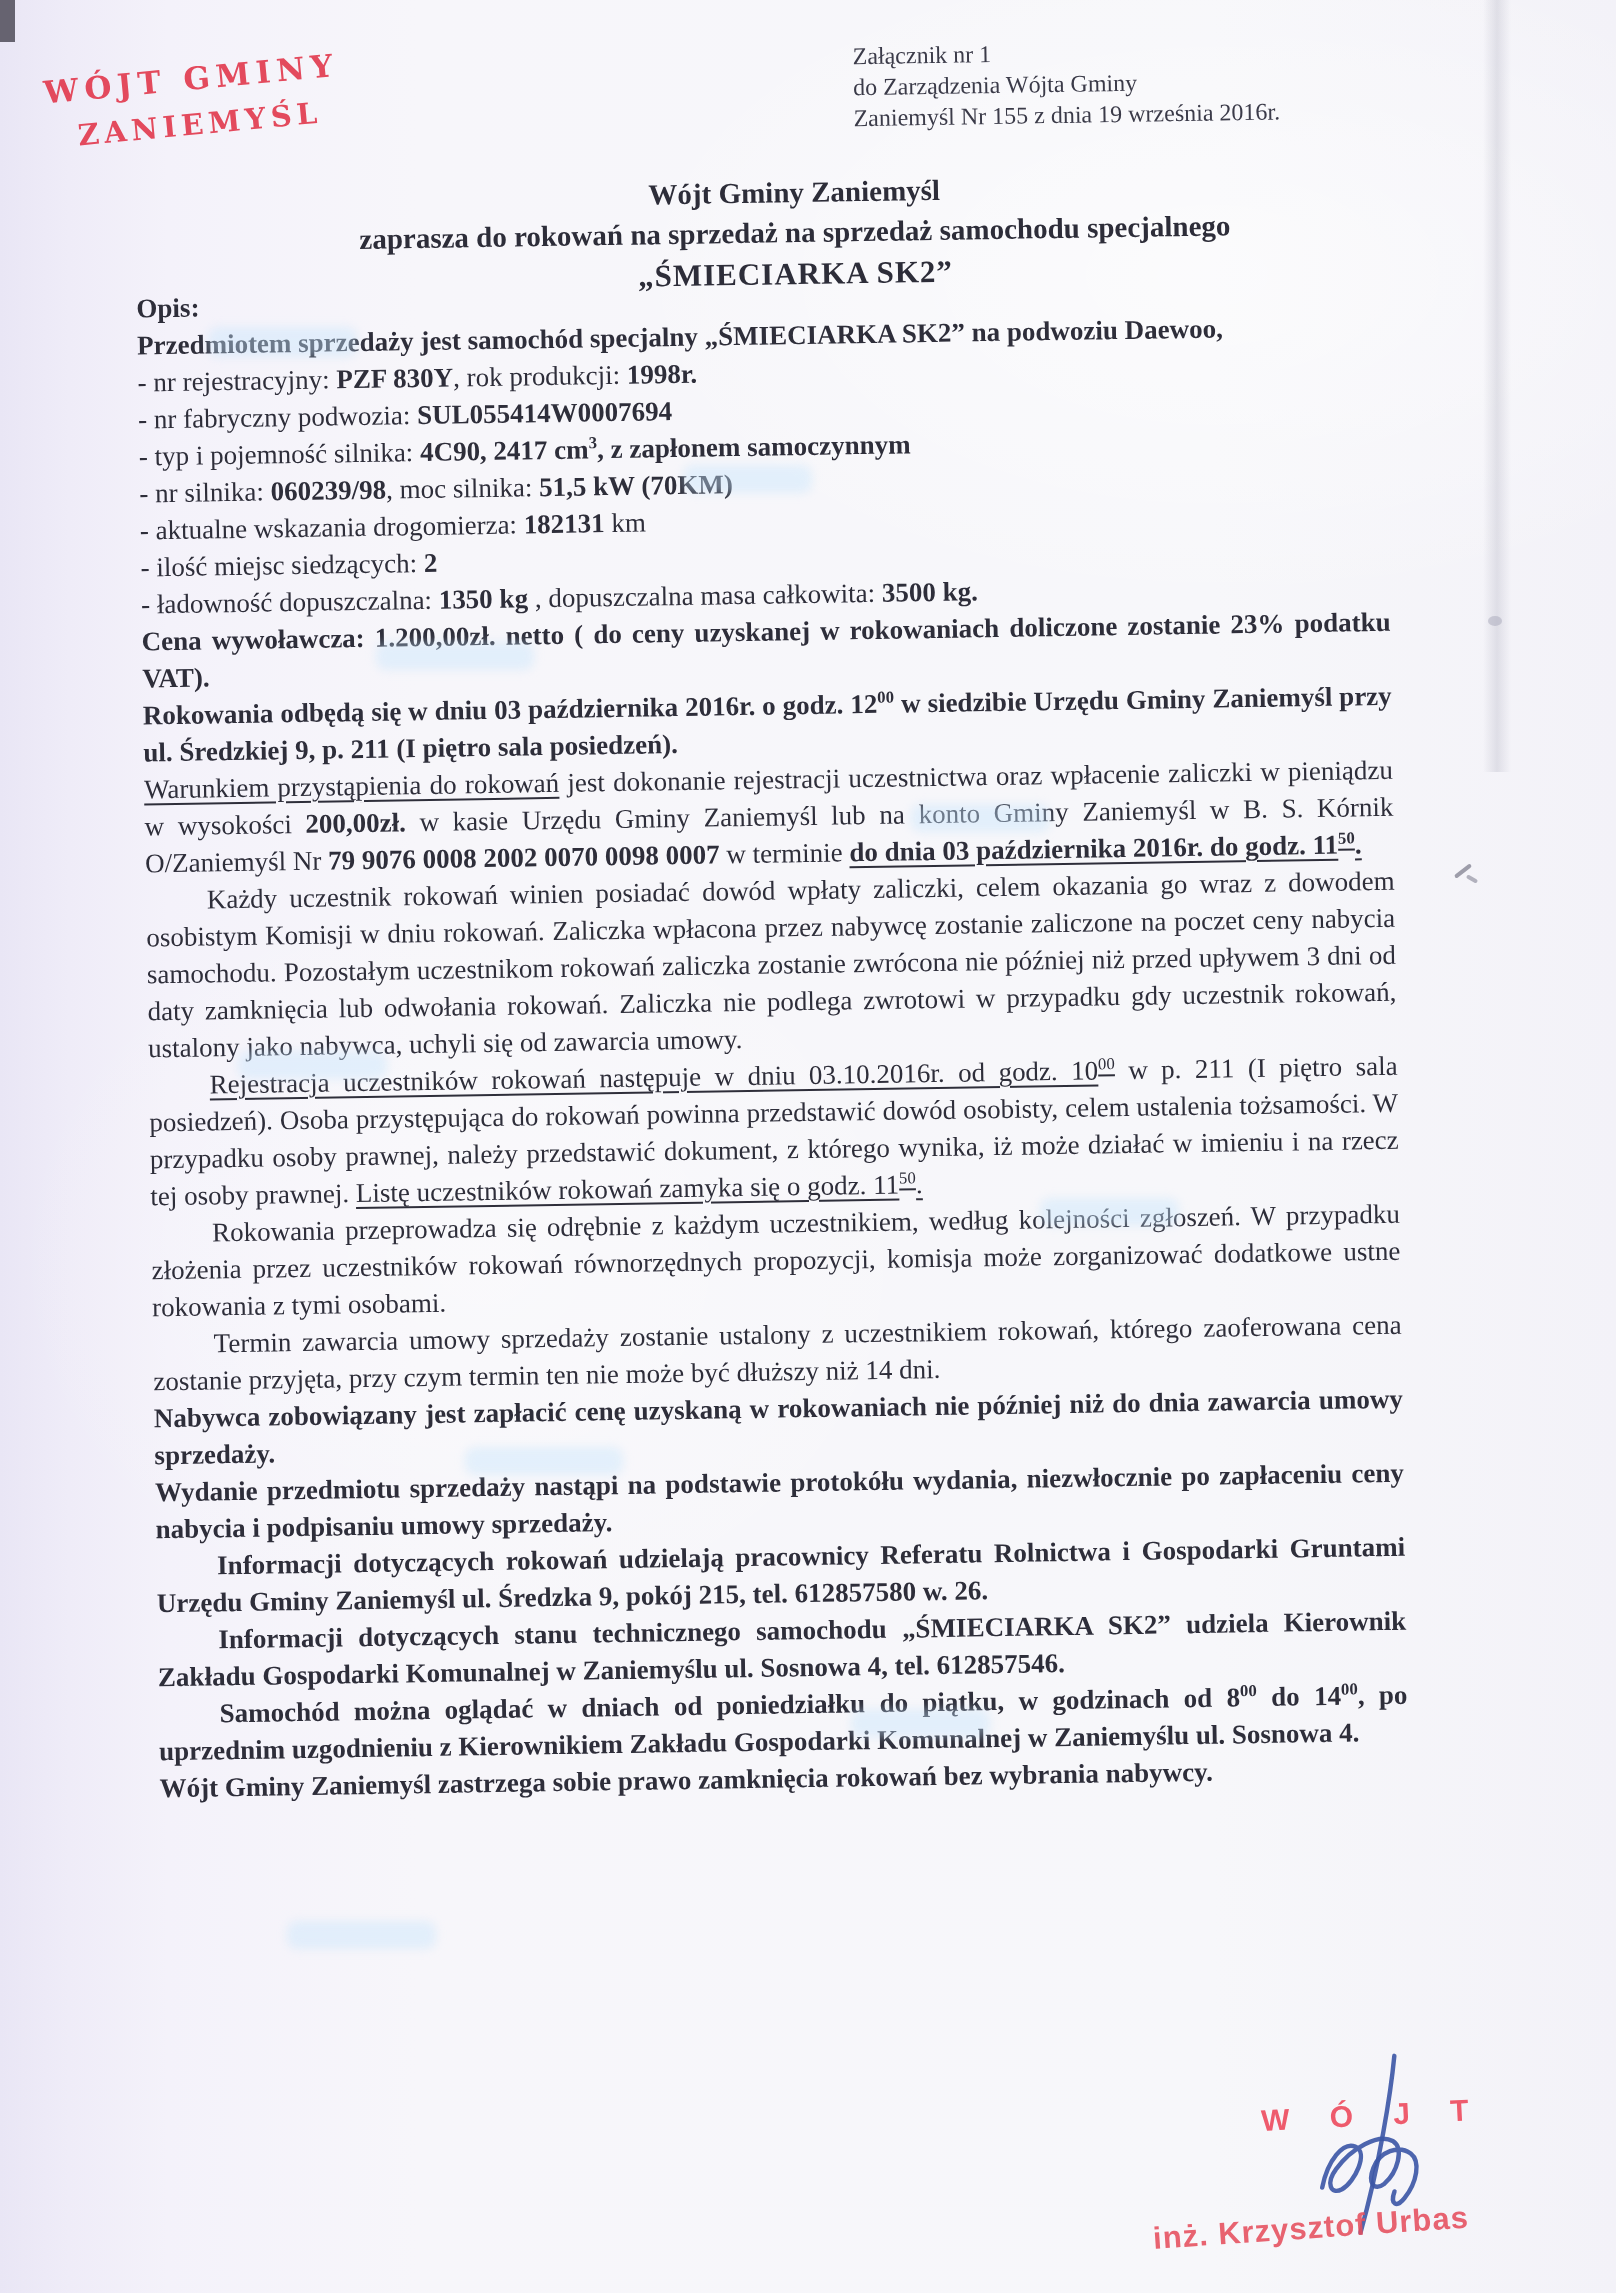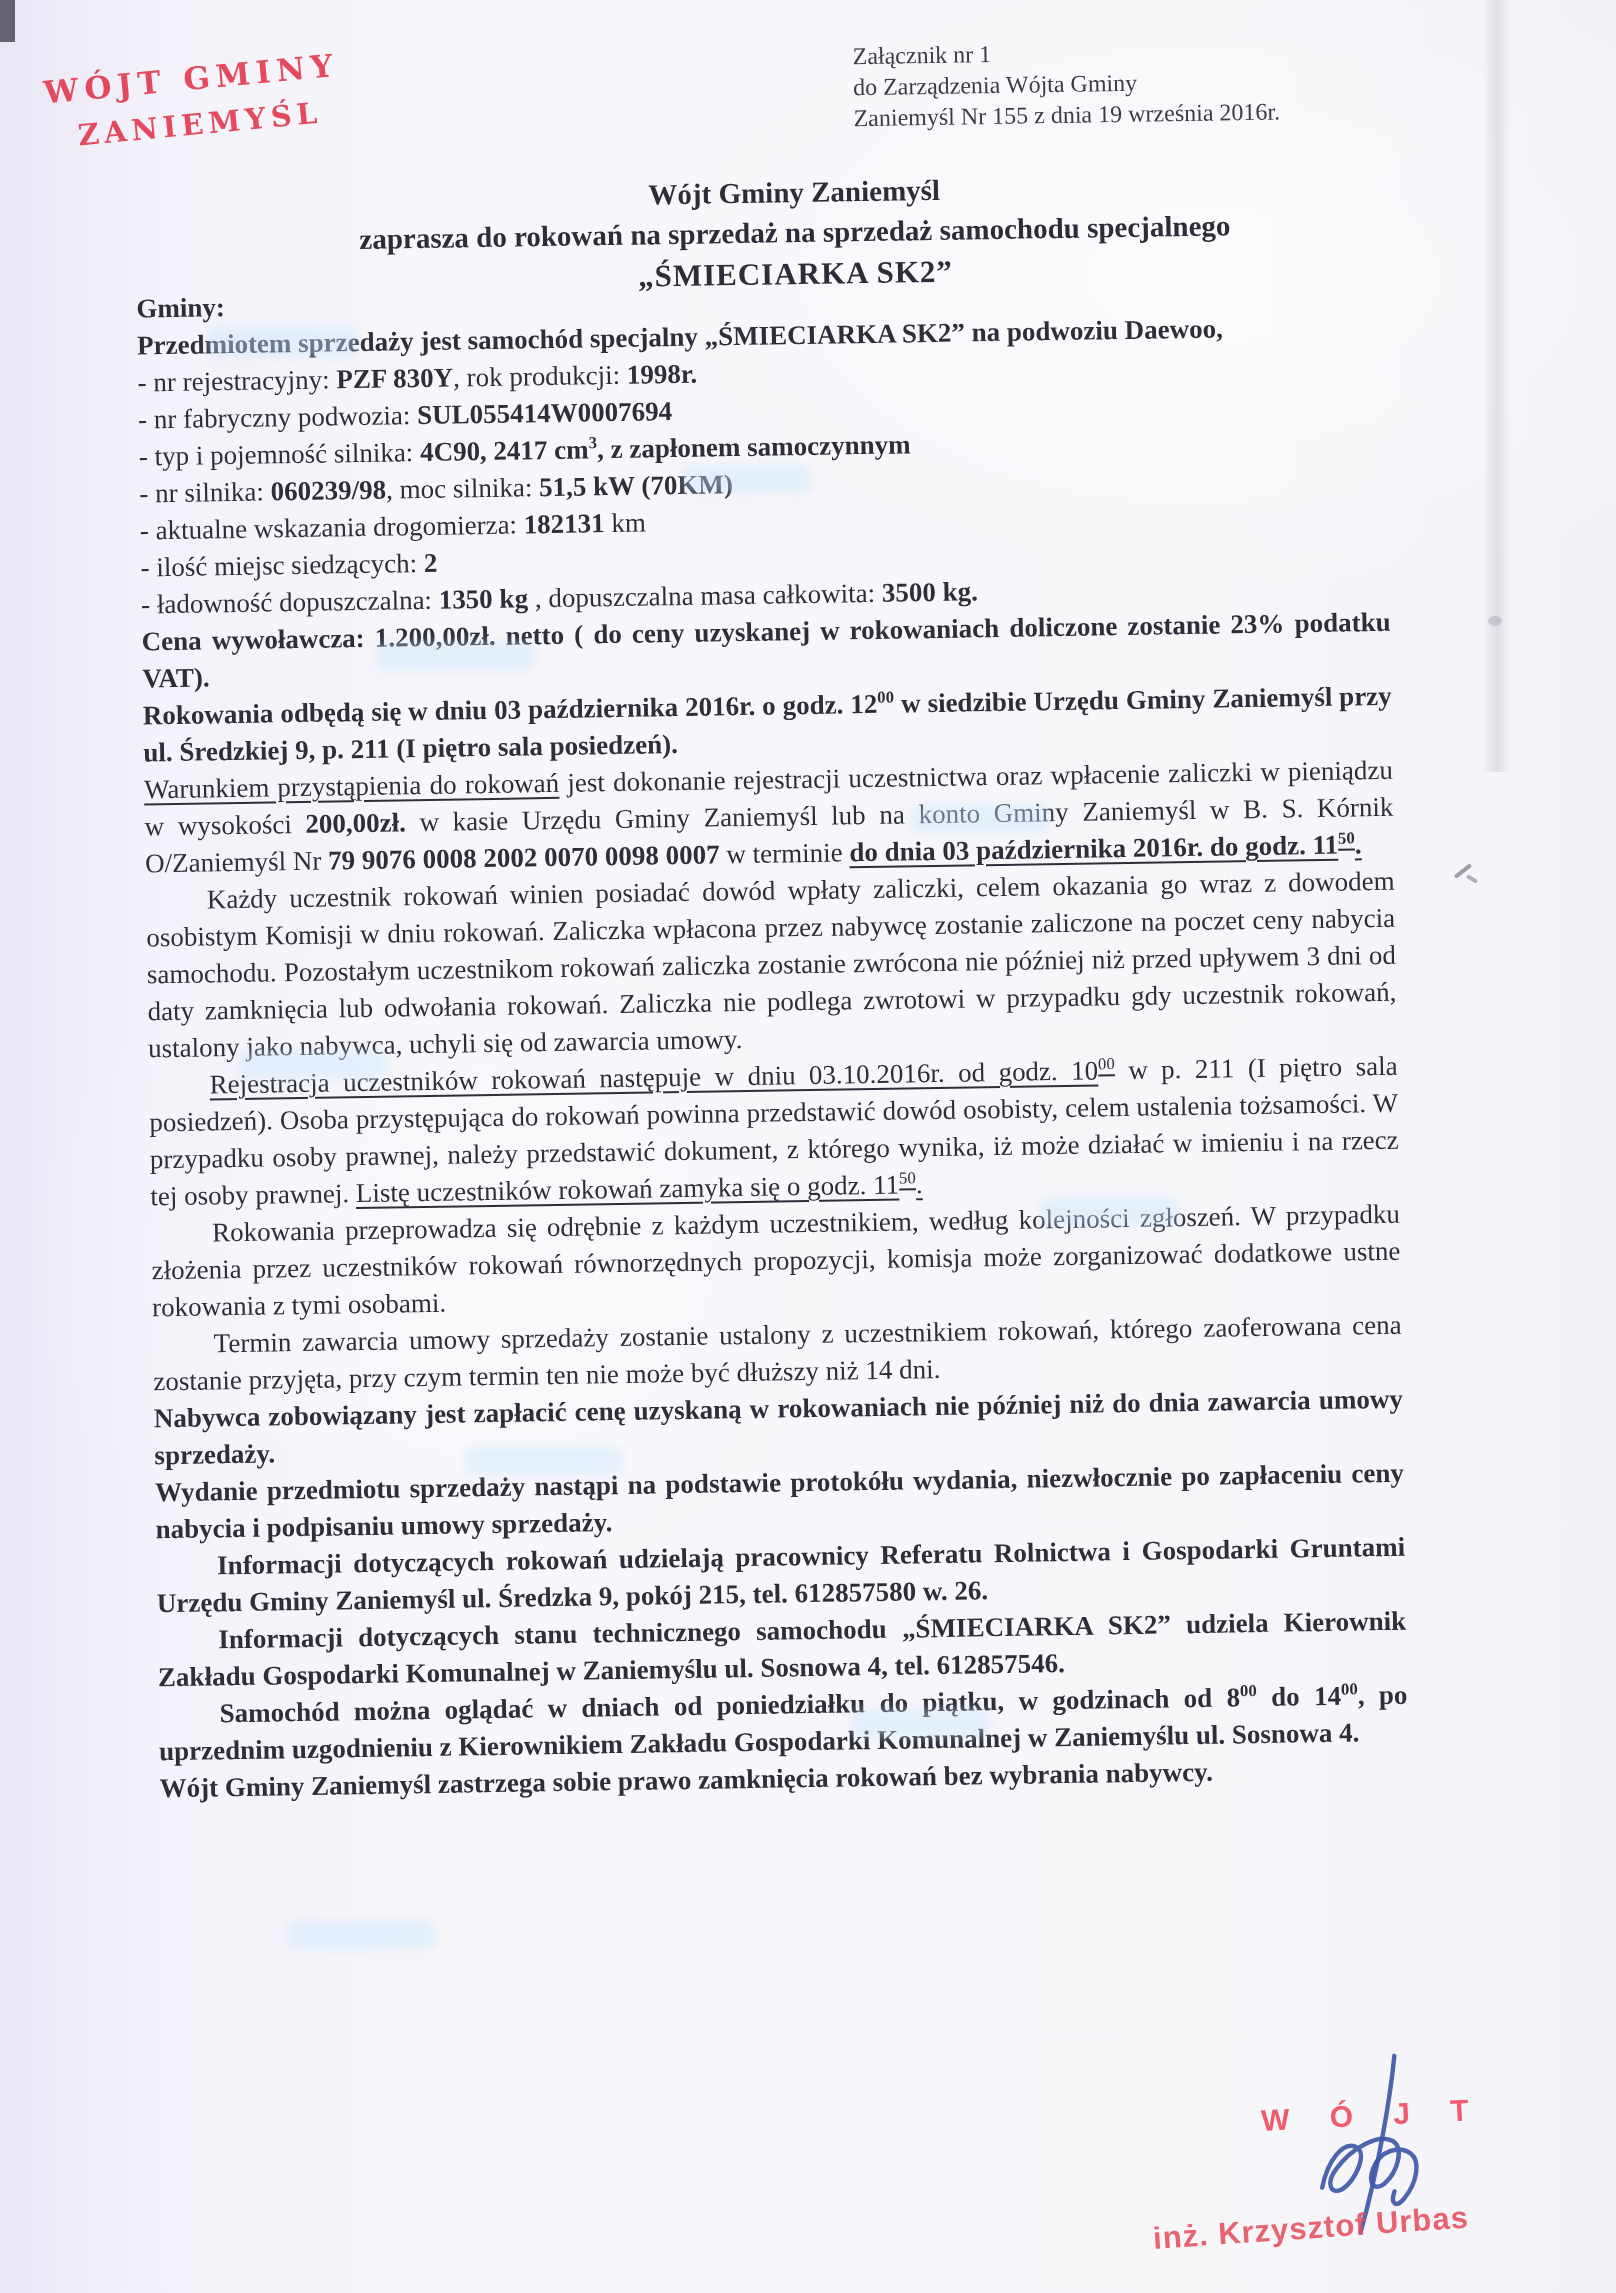--- a/index.html
+++ b/index.html
@@ -95,21 +95,21 @@
       <div>Zaniemyśl Nr 155  z dnia  19 września 2016r.</div>
     </div>
 
     <div class="title">
       <div class="t1">Wójt Gminy Zaniemyśl</div>
       <div class="t2">zaprasza do rokowań na sprzedaż na sprzedaż samochodu specjalnego</div>
       <div class="t3">„ŚMIECIARKA SK2”</div>
     </div>
 
     <div class="body-text" id="body-root">
-        <p class="bold "><span>Gminy:</span></p>
+        <p class="bold "><span>Opis:</span></p>
         <p class="bold "><span>Przedmiotem sprzedaży jest samochód specjalny „ŚMIECIARKA SK2” na podwoziu Daewoo,</span></p>
         <p class=""><span>- nr rejestracyjny:  </span><span class="b">PZF 830Y</span><span>,  rok produkcji: </span><span class="b">1998r.</span></p>
         <p class=""><span>- nr fabryczny podwozia: </span><span class="b">SUL055414W0007694</span></p>
         <p class=""><span>- typ i pojemność silnika: </span><span class="b">4C90, 2417 cm</span><sup class="b">3</sup><span class="b">, z zapłonem samoczynnym</span></p>
         <p class=""><span>- nr silnika: </span><span class="b">060239/98</span><span>,  moc silnika: </span><span class="b">51,5 kW (70KM)</span></p>
         <p class=""><span>- aktualne wskazania drogomierza: </span><span class="b">182131</span><span> km</span></p>
         <p class=""><span>- ilość miejsc siedzących: </span><span class="b">2</span></p>
         <p class=""><span>- ładowność dopuszczalna: </span><span class="b">1350 kg</span><span> ,  dopuszczalna masa całkowita: </span><span class="b">3500 kg.</span></p>
         <p class="bold "><span>Cena wywoławcza:  1.200,00zł. netto ( do ceny uzyskanej w rokowaniach doliczone zostanie  23% podatku VAT).</span></p>
         <p class="bold "><span>Rokowania odbędą się  w dniu 03 października 2016r. o godz. 12</span><sup>00</sup><span> w siedzibie Urzędu Gminy Zaniemyśl przy ul. Średzkiej 9, p. 211 (I piętro sala posiedzeń).</span></p>

